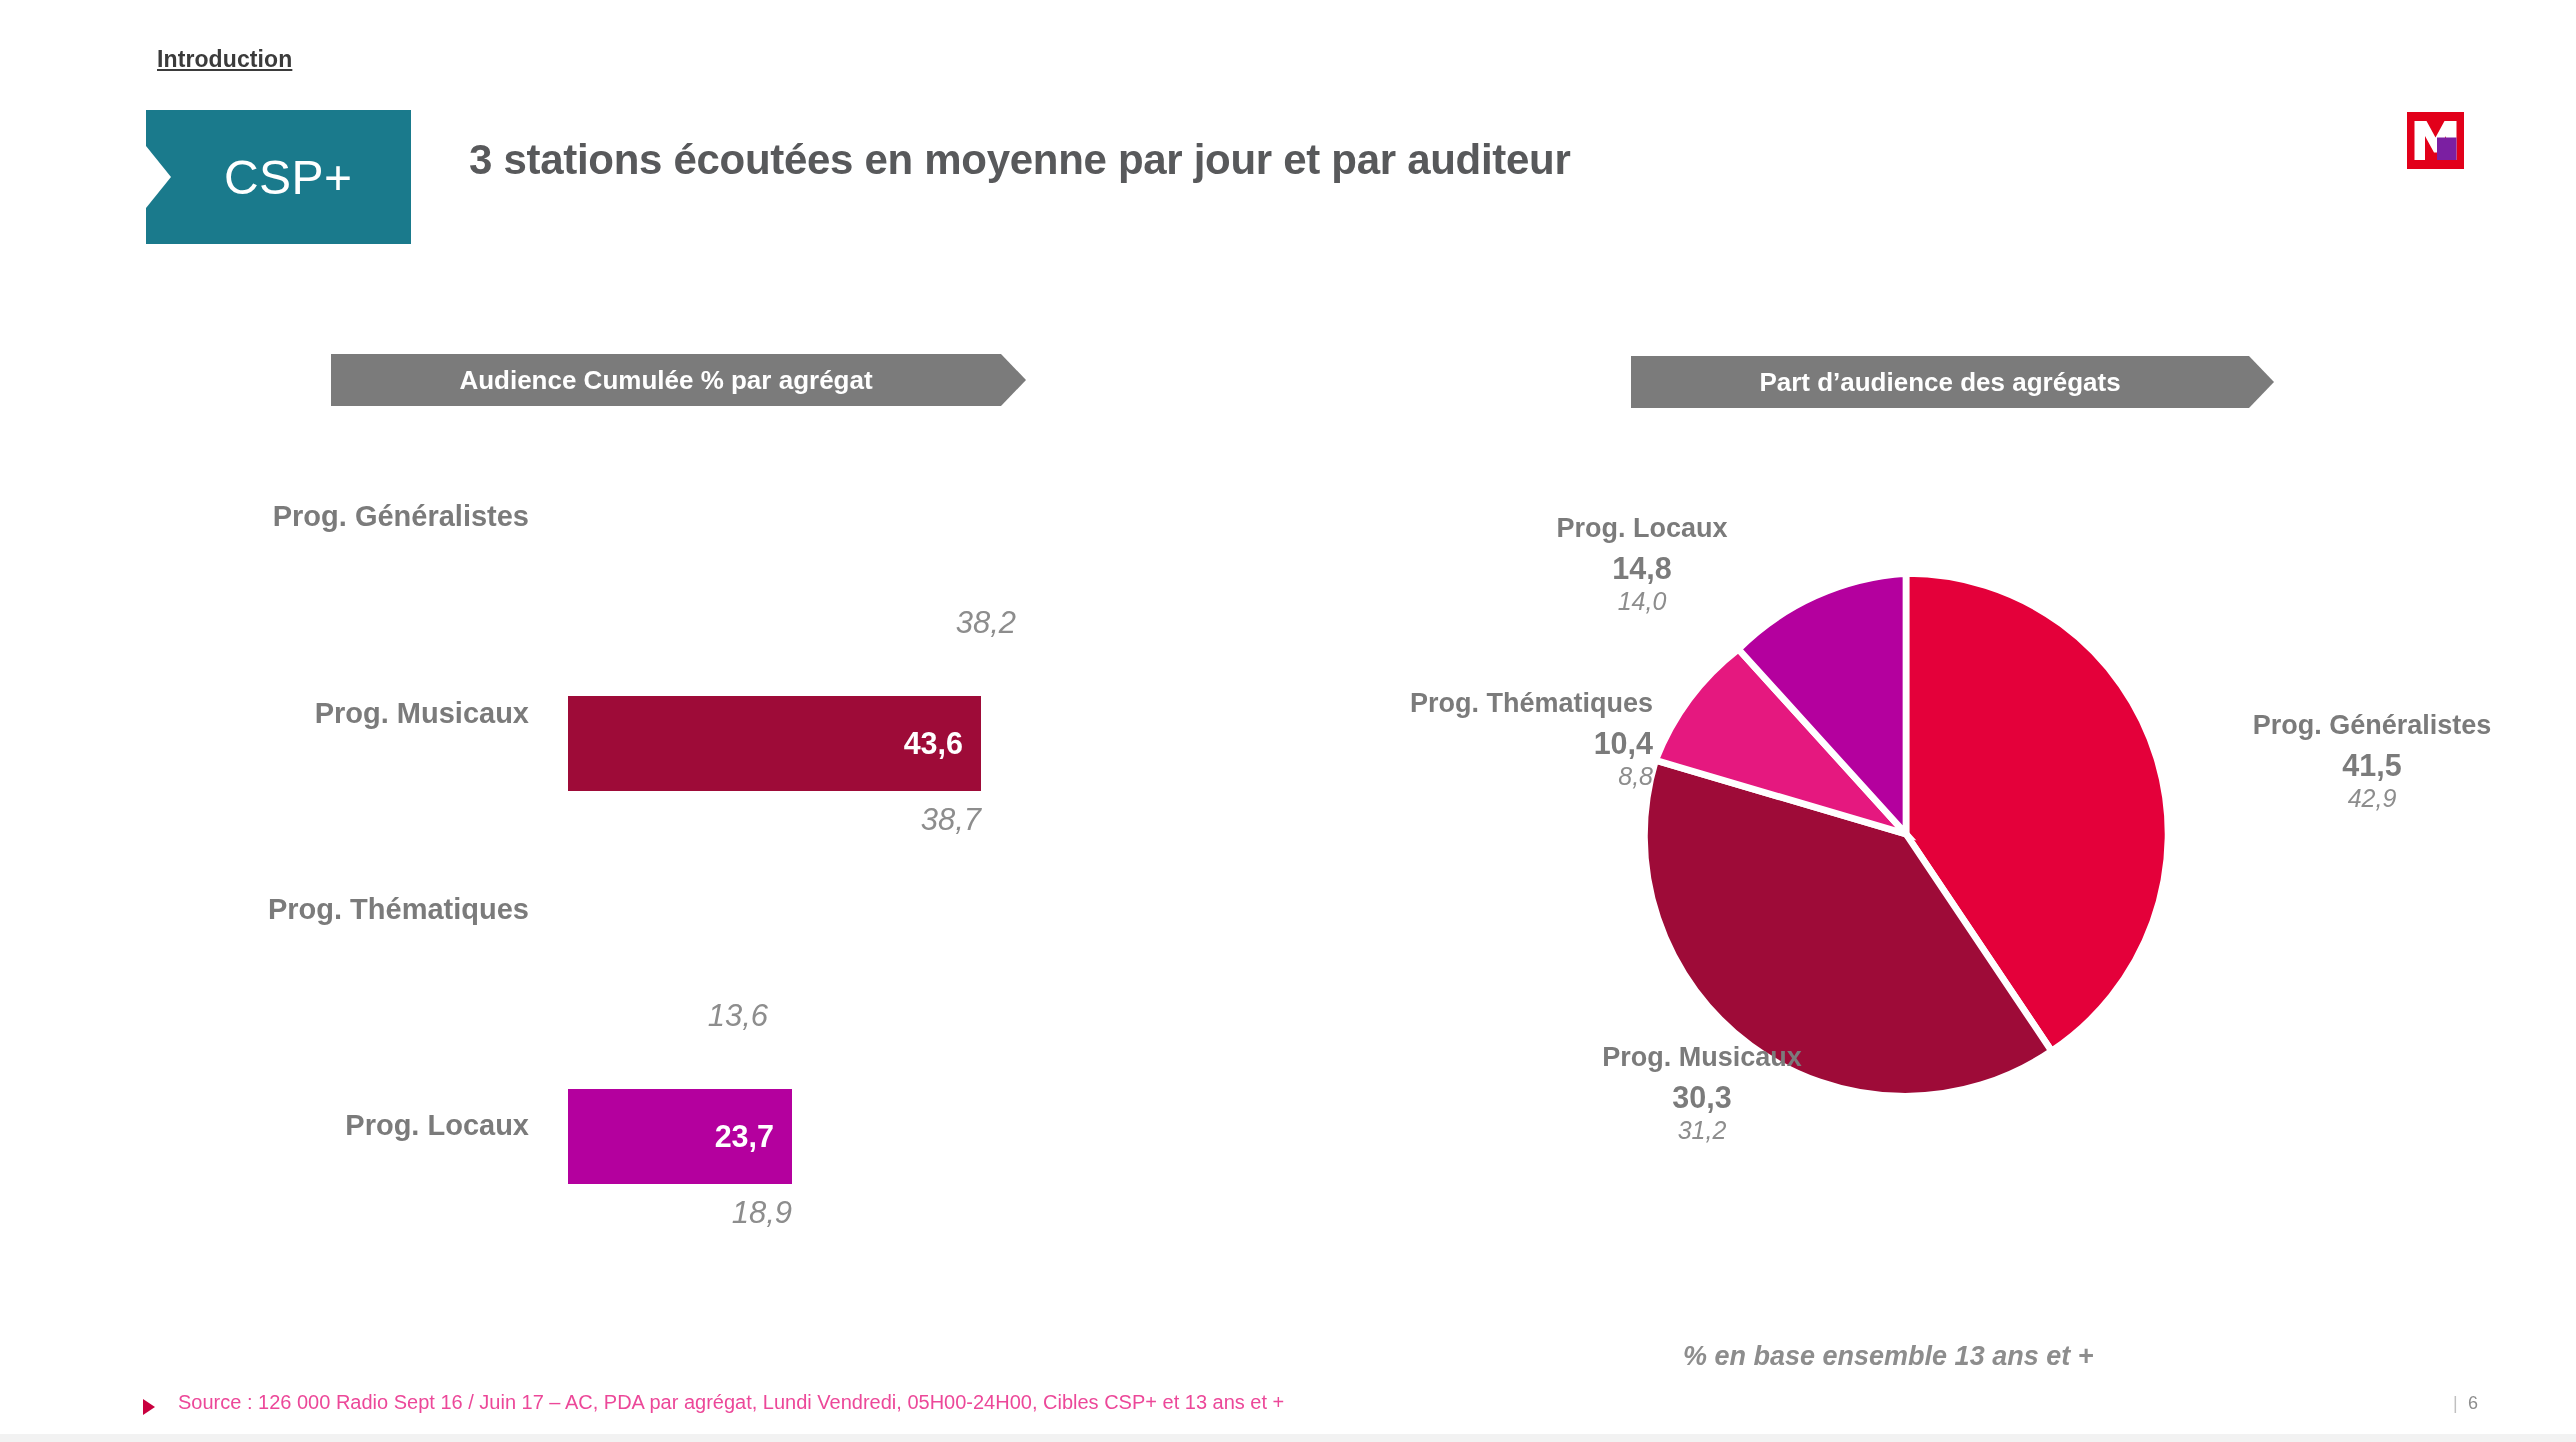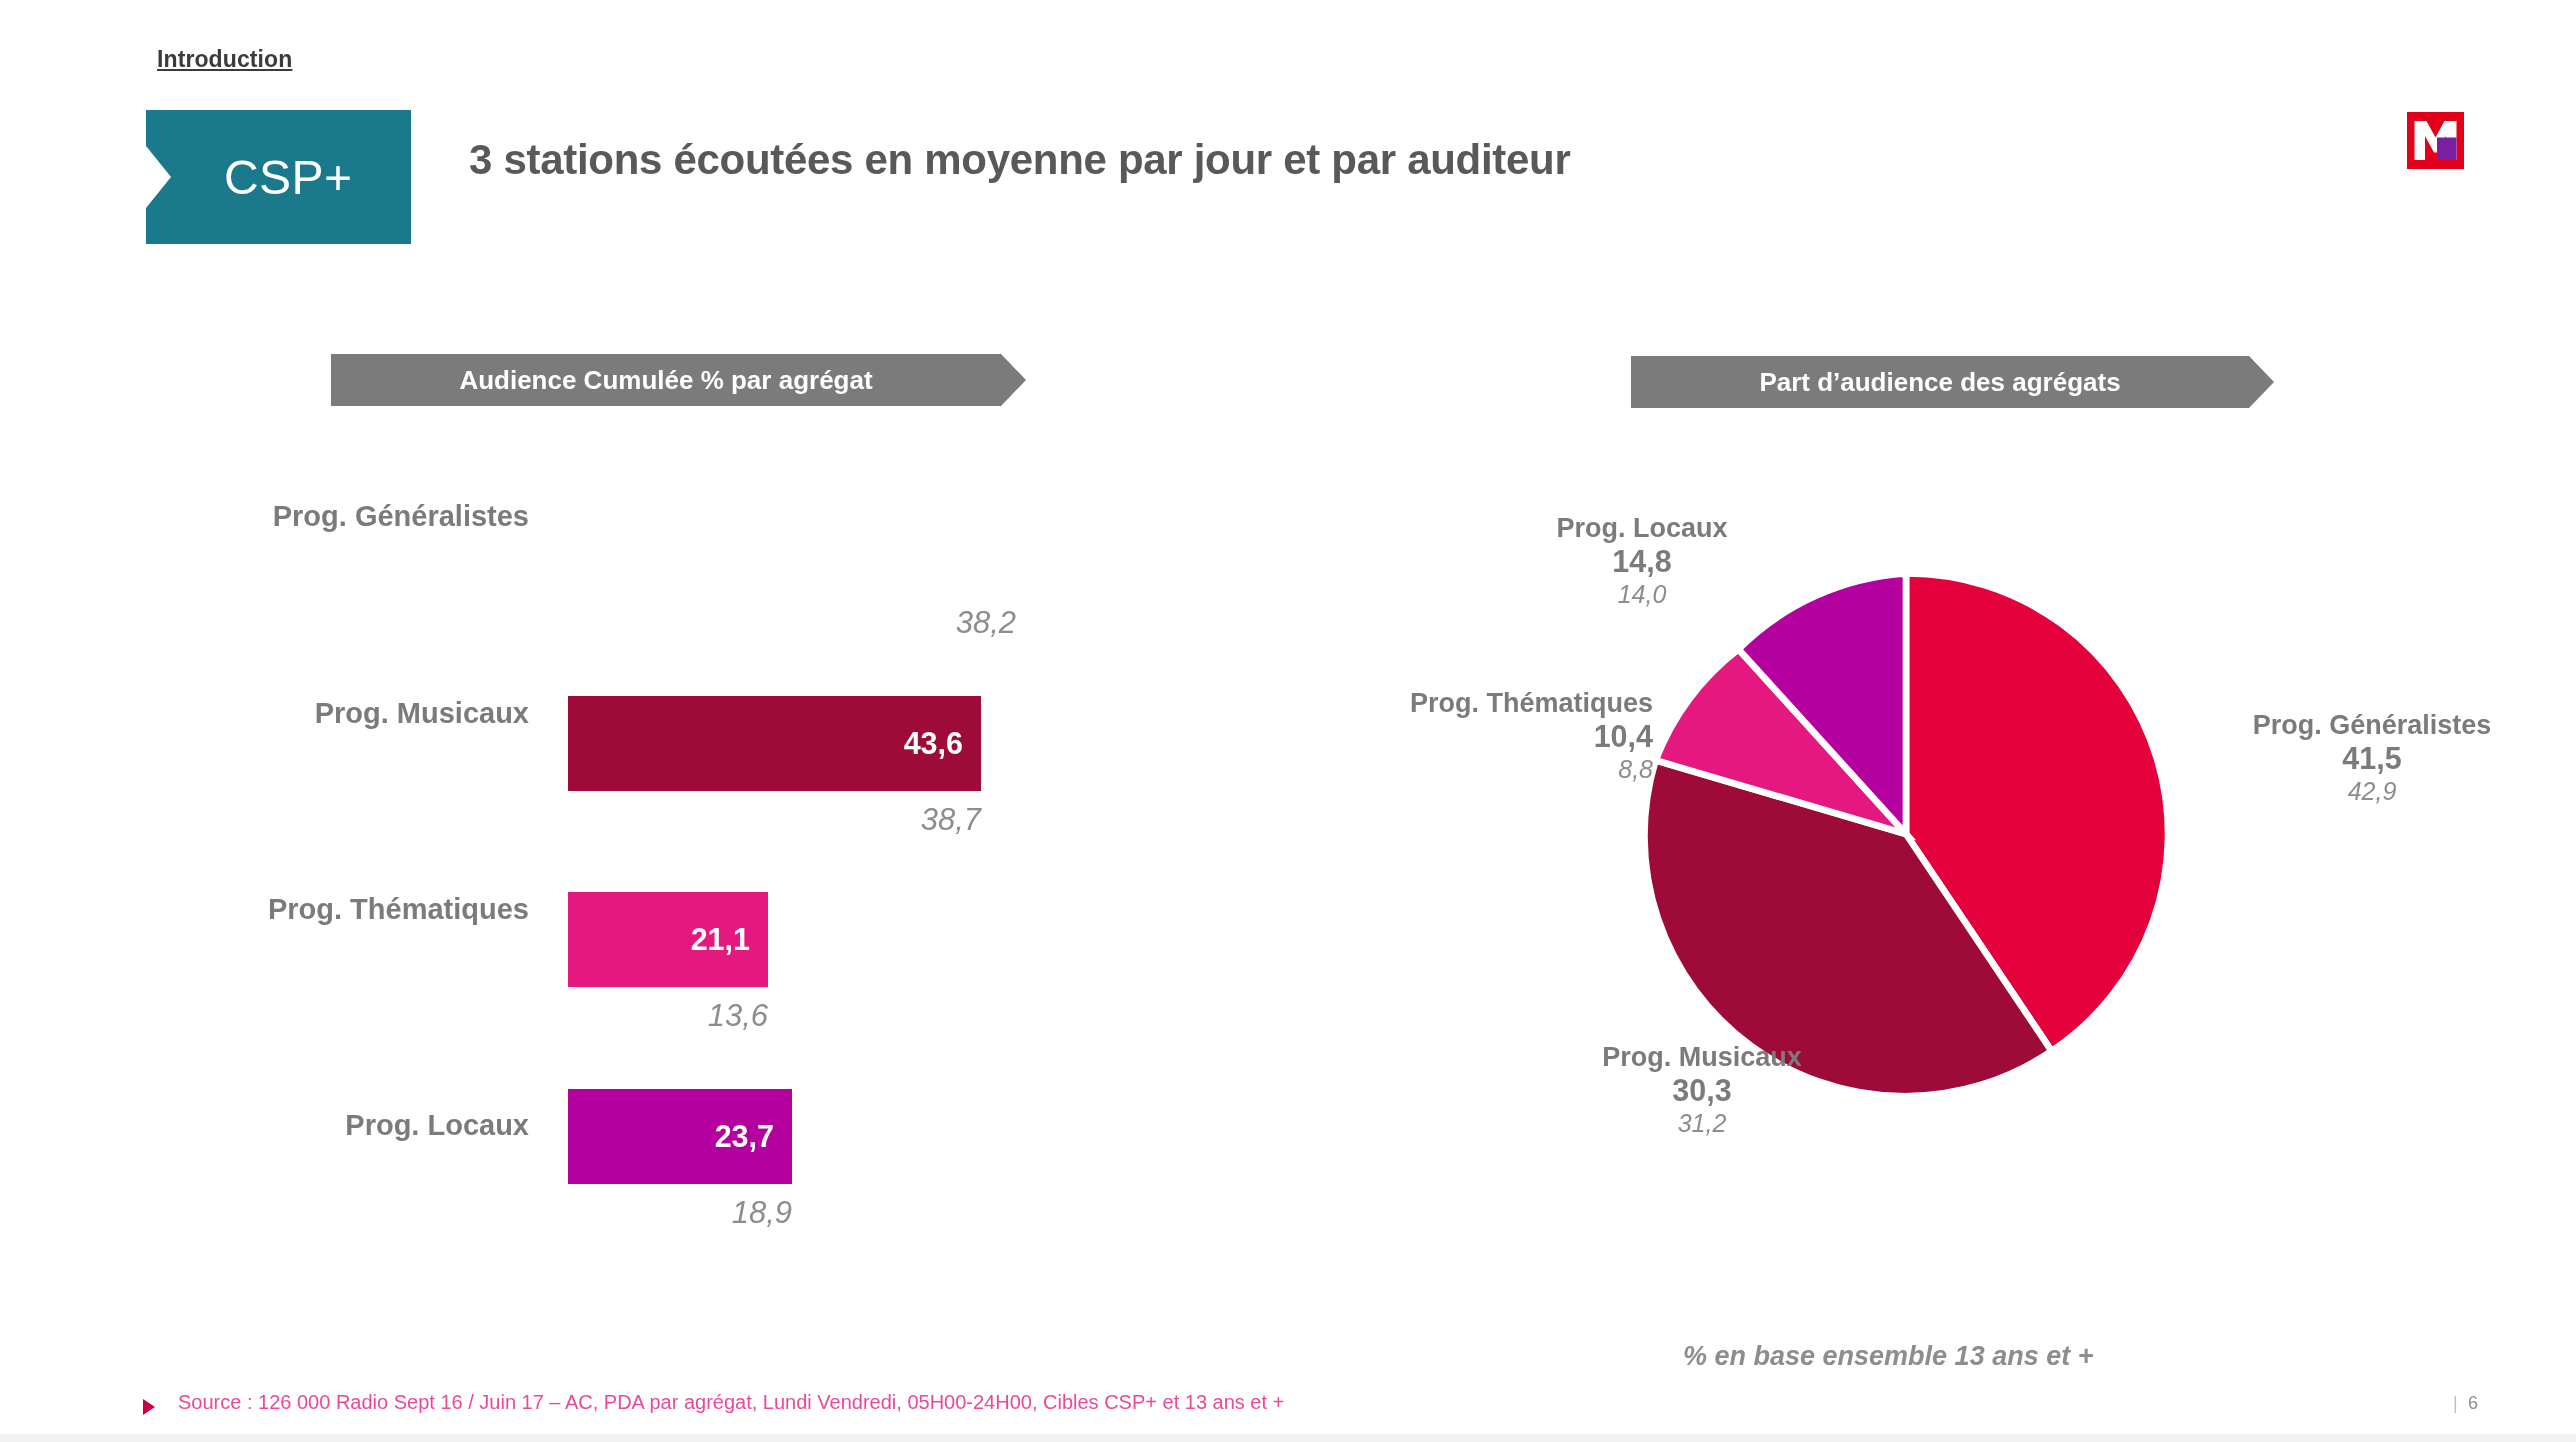--- a/index.html
+++ b/index.html
@@ -160,21 +160,21 @@
   }
   .pie-wrap svg { display: block; }
 
   .pie-lbl {
     position: absolute;
     color: #7b7b7b;
     font-weight: bold;
     line-height: 1.1;
   }
   .pie-lbl .nm { font-size: 27px; display: block; }
-  .pie-lbl .vl { font-size: 30.5px; display: block; margin-top: 1px; }
+  .pie-lbl .vl { font-size: 30.5px; display: block; margin-top: 8px; }
   .pie-lbl .sb { font-size: 25px; font-style: italic; font-weight: normal; color: #8d8d8d; display: block; margin-top: 3px; }
 
   #lbl-locaux { left: 1519px; top: 514px; width: 246px; text-align: center; }
   #lbl-thema  { left: 1385px; top: 689px; width: 268px; text-align: right; }
   #lbl-gene   { left: 2249px; top: 711px; width: 246px; text-align: center; }
   #lbl-music  { left: 1579px; top: 1043px; width: 246px; text-align: center; }
 
   .pie-note {
     position: absolute;
     left: 1683px;
@@ -258,23 +258,20 @@
     <div class="bar-rect" id="bar1" style="top:7.4px; background:#9e0b38; width:413px;">
       <span class="bar-value">43,6</span>
     </div>
     <div class="bar-sub" style="left:456px; top:113px; width:413px;">38,7</div>
   </div>
 
   <div class="bar-row" style="top:393px;">
     <div class="bar-label" style="top:9px;">
       <span>Prog. Thématiques</span>
     </div>
-    <div class="bar-rect" id="bar2" style="top:7.4px; background:#e5187f; width:200px;">
-      <span class="bar-value">21,1</span>
-    </div>
     <div class="bar-sub" style="left:456px; top:113px; width:200px;">13,6</div>
   </div>
 
   <div class="bar-row" style="top:590px;">
     <div class="bar-label" style="top:28px;">
       <span>Prog. Locaux</span>
     </div>
     <div class="bar-rect" id="bar3" style="top:7.4px; background:#b4009e; width:224px;">
       <span class="bar-value">23,7</span>
     </div>

